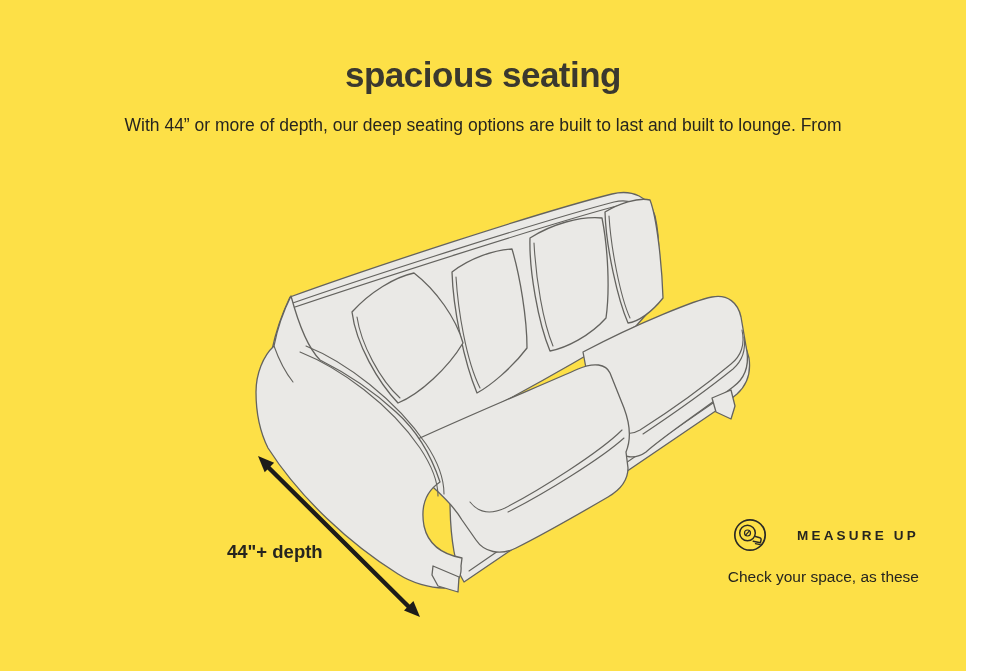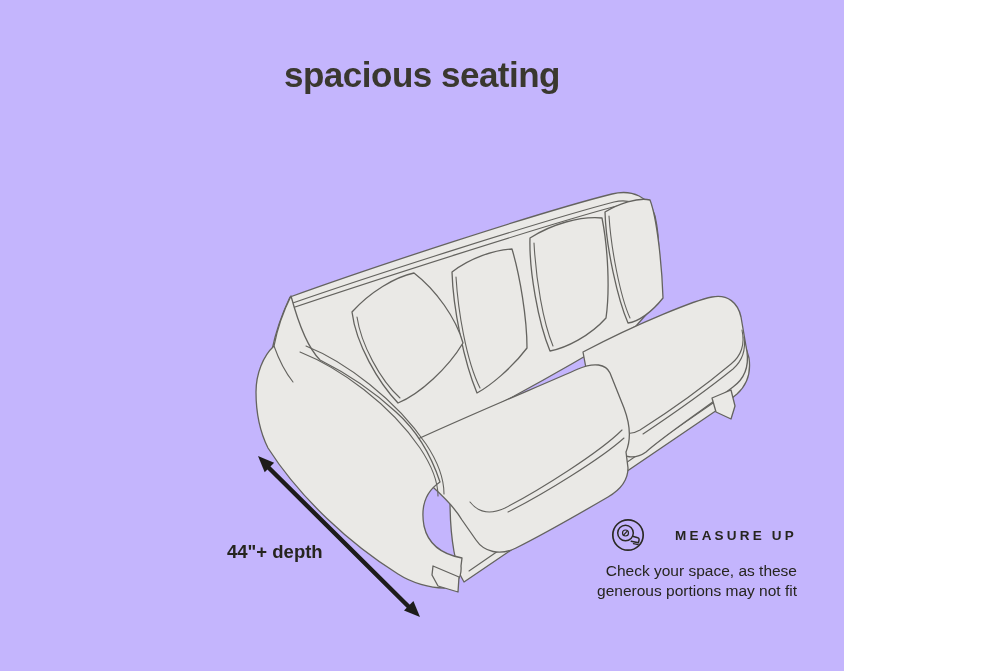--- a/index.html
+++ b/index.html
@@ -1,22 +1,22 @@
 <!DOCTYPE html>
 <html><head>
 <meta charset="utf-8">
 <style>
   * { margin: 0; padding: 0; box-sizing: border-box; }
   html, body { background: #ffffff; }
   body { font-family: "Liberation Sans", sans-serif; }
   .canvas {
     position: relative;
-    width: 844px;
+    width: 966px;
     height: 671px;
-    background: #c4b5fd;
+    background: #fde047;
     overflow: hidden;
   }
   .title {
     position: absolute;
     top: 55px; left: 0; width: 100%;
     text-align: center;
     font-size: 35px;
     font-weight: bold;
     letter-spacing: -0.5px;
     color: #3a382f;
@@ -57,35 +57,36 @@
     gap: 30px;
   }
   .measure-head .label {
     font-size: 13.5px;
     font-weight: bold;
     letter-spacing: 3.2px;
     color: #26251f;
     white-space: nowrap;
   }
   .measure-note {
-    margin-top: 9px;
+    margin-top: 15px;
     font-size: 15.5px;
     line-height: 20px;
     color: #26251f;
   }
   .measure-note .line { display: block; }
 </style>
 </head>
 <body>
 
 <div class="canvas">
 
   <h1 class="title">spacious seating</h1>
 
   <p class="intro">
+    <span class="line">With 44” or more of depth, our deep seating options are built to last and built to lounge. From</span>
   </p>
 
   <svg class="sofa-svg" viewBox="0 0 1005 671" xmlns="http://www.w3.org/2000/svg">
 
     <g stroke-width="1.3" stroke-linejoin="round" stroke-linecap="round" stroke="#64635f">
       <g fill="#eae9e6">
 
         <path d="M 290 297
           C 370 268 540 212 612 194
           C 632 189 650 197 655 216
@@ -202,17 +203,16 @@
         <circle cx="14.5" cy="15" r="7.8" stroke-width="1.5"></circle>
         <circle cx="14.5" cy="15" r="3" stroke-width="1.2"></circle>
         <path d="M 12.6 17.2 L 16.4 12.8" stroke-width="1.2"></path>
         <path d="M 21.5 18.3 L 26 19.4 Q 28.6 20 28 22.4 L 27.4 24.8 L 20.2 23.2" stroke-width="1.5"></path>
         <path d="M 22.4 25.7 L 27.2 26.7" stroke-width="1.2"></path>
       </svg>
       <span class="label">MEASURE UP</span>
     </div>
     <div class="measure-note">
       <span class="line">Check your space, as these</span>
-      <span class="line">generous portions may not fit</span>
     </div>
   </div>
 
 </div>
 
 </body></html>

